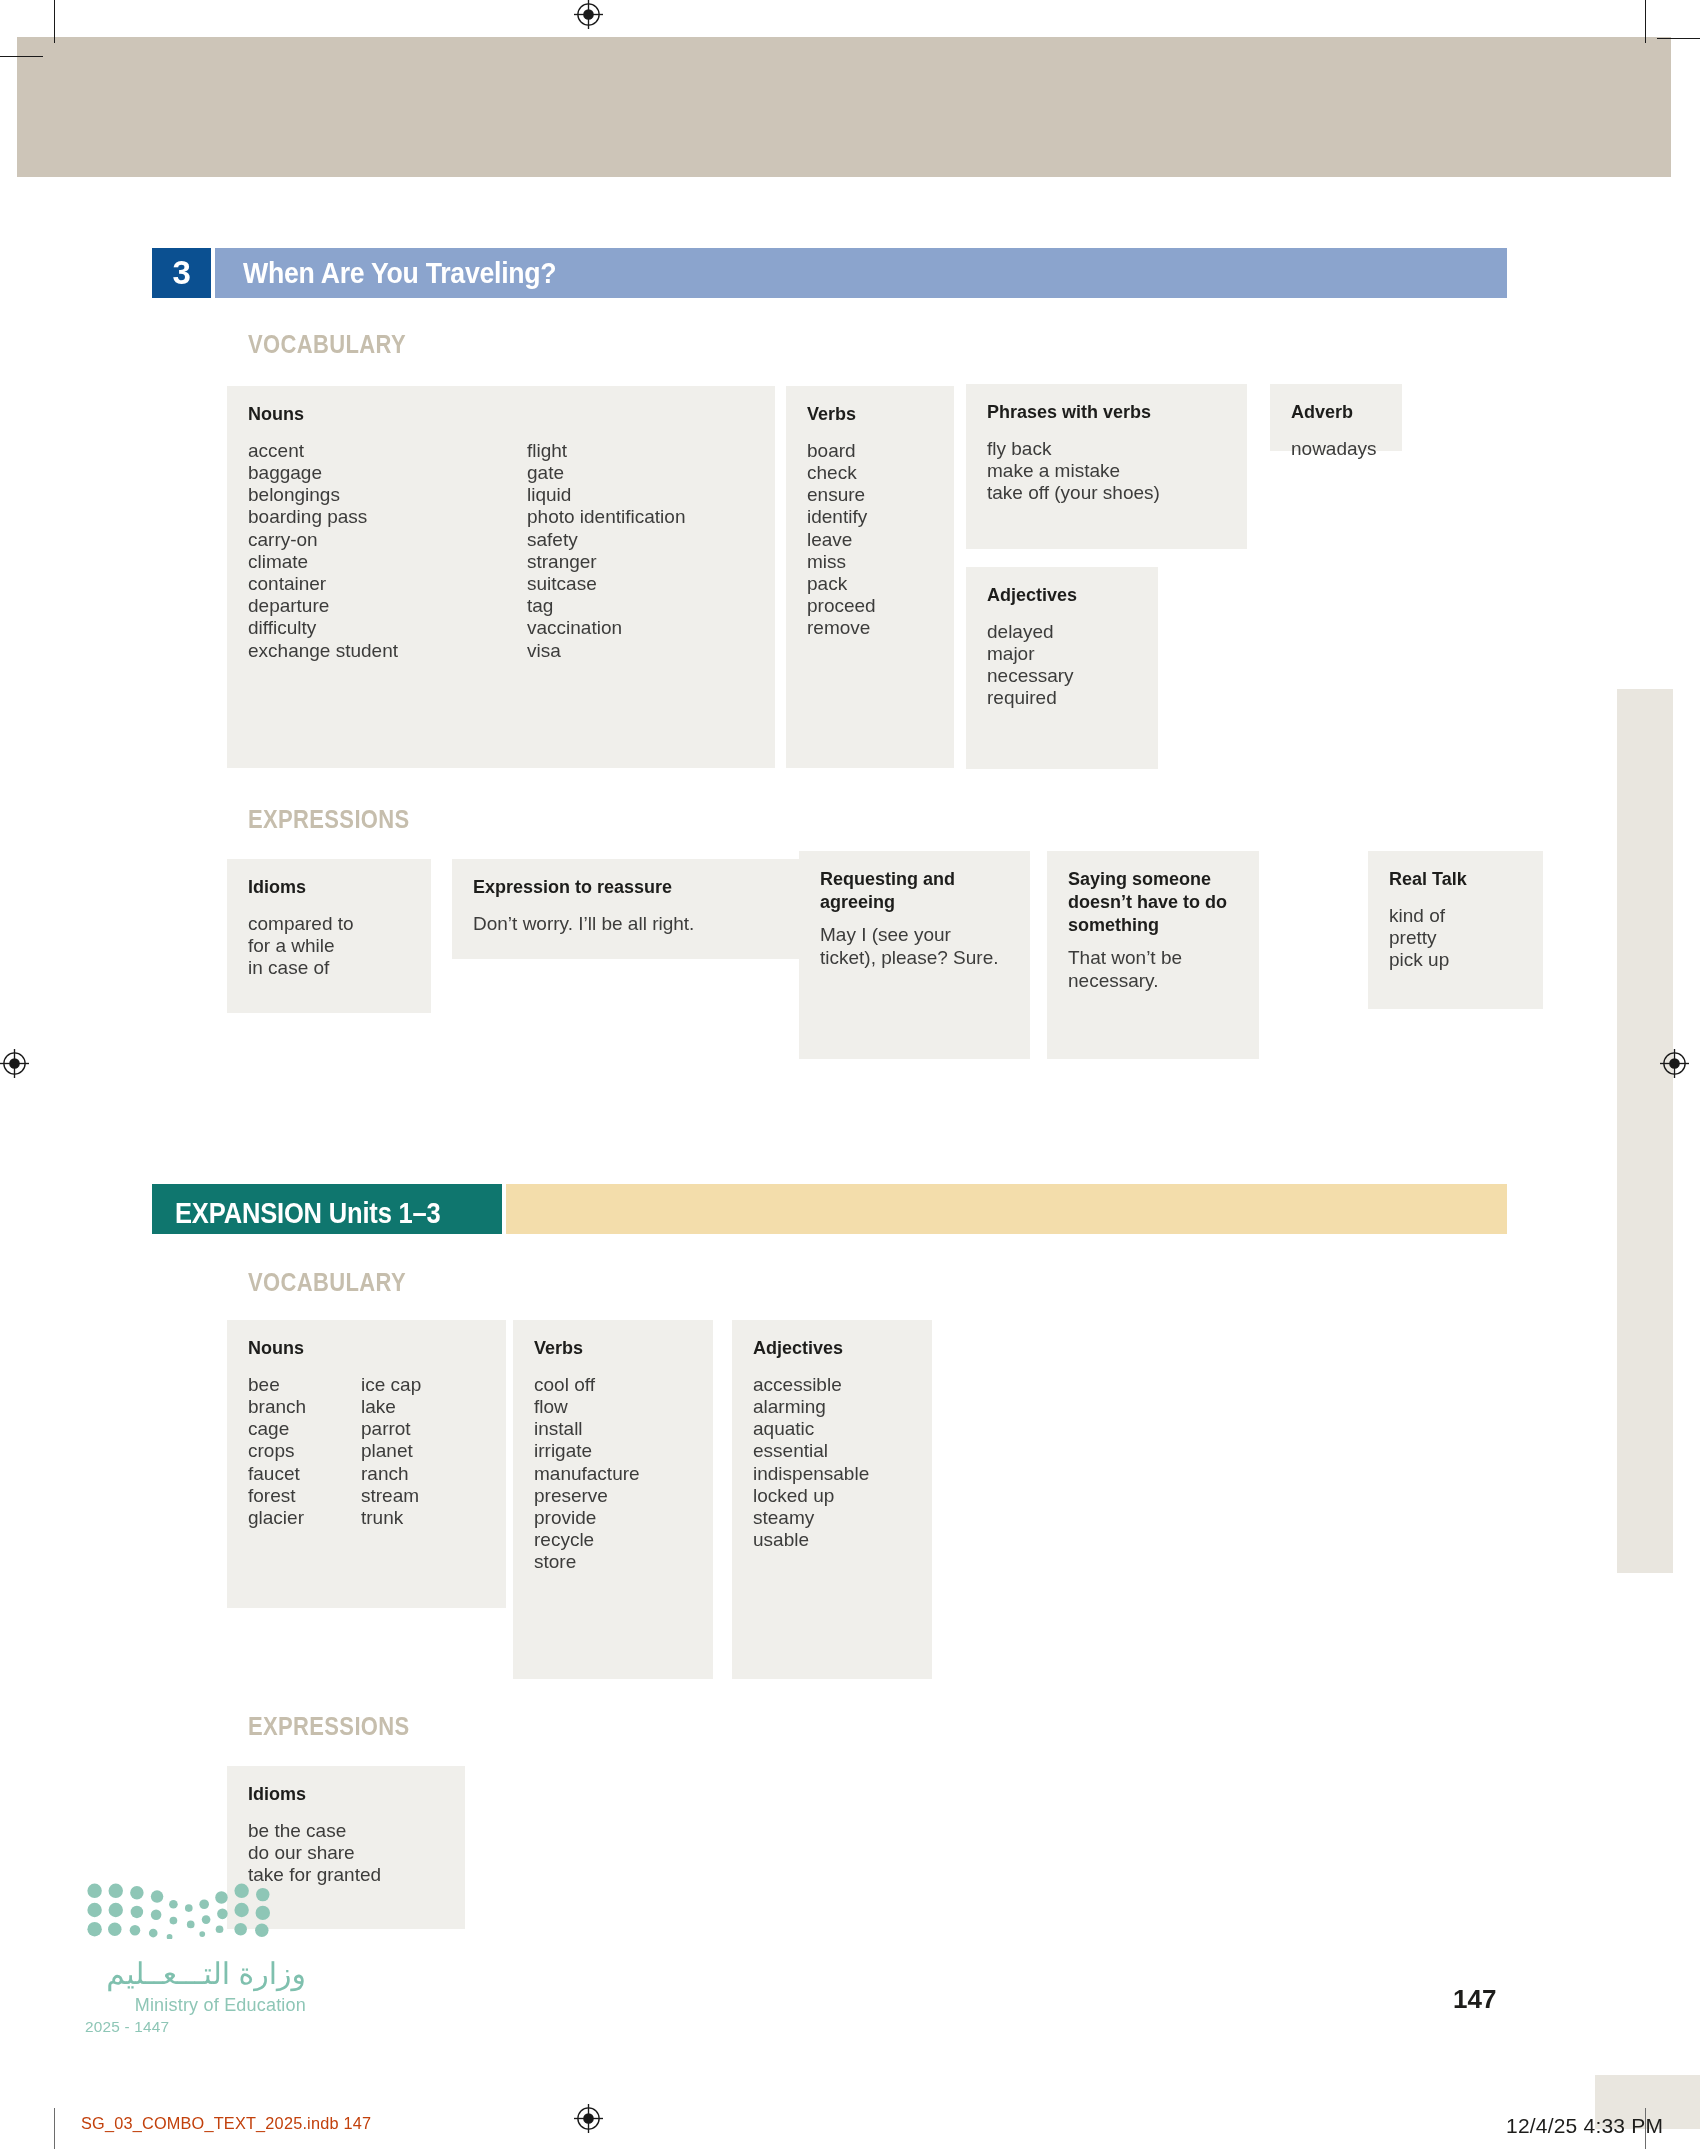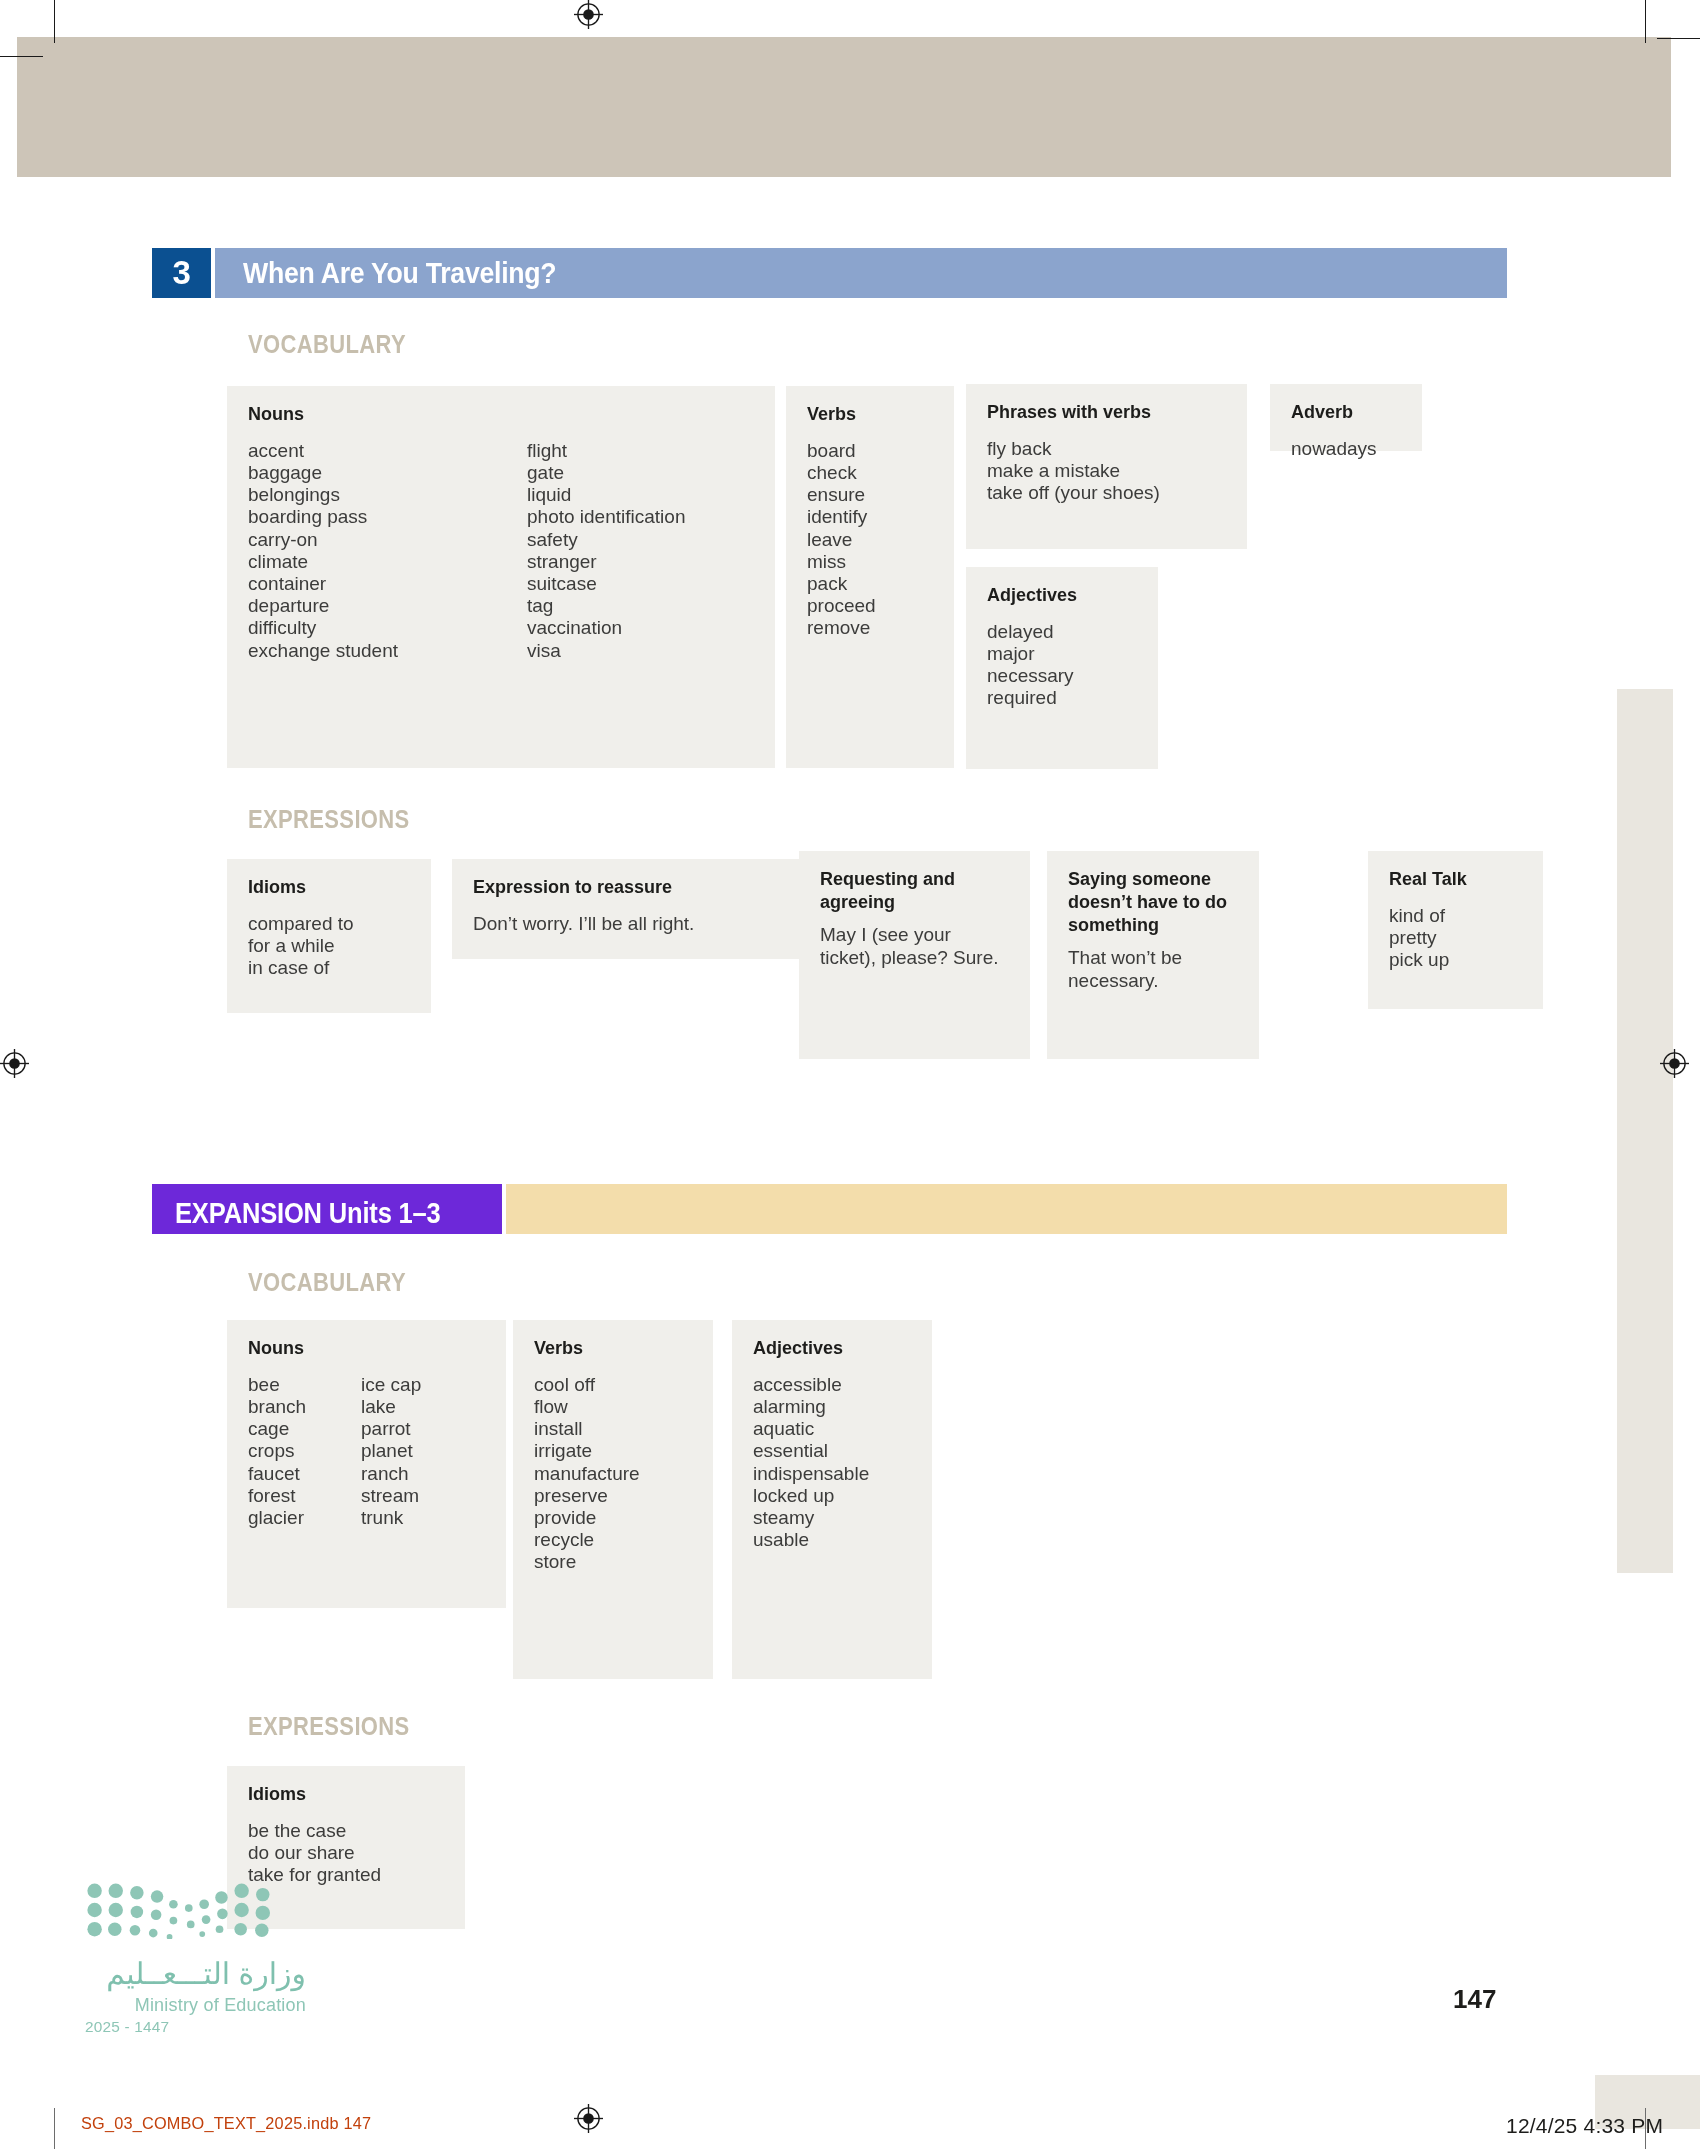--- a/index.html
+++ b/index.html
@@ -139,21 +139,21 @@
   .expansion-banner {
     position: absolute;
     left: 152px;
     top: 1184px;
     width: 1355px;
     height: 50px;
     display: flex;
     align-items: stretch;
   }
   .expansion-label {
-    background: #6d28d9;
+    background: #0f766e;
     color: #ffffff;
     display: flex;
     align-items: center;
     padding: 9px 25px 0 23px;
     font-size: 29px;
     font-weight: bold;
     letter-spacing: -0.2px;
   }
   .expansion-label span { transform: scaleX(0.88); transform-origin: left center; display:inline-block; }
   .expansion-fill {
@@ -355,21 +355,21 @@
 <div class="box" style="left:966px; top:567px; width:192px; height:202px;">
   <div class="box-title">Adjectives</div>
   <div class="word-col">
     <div class="word">delayed</div>
     <div class="word">major</div>
     <div class="word">necessary</div>
     <div class="word">required</div>
   </div>
 </div>
 
-<div class="box" style="left:1270px; top:384px; width:152px; height:67px;">
+<div class="box" style="left:1270px; top:384px; width:132px; height:67px;">
   <div class="box-title">Adverb</div>
   <div class="word-col">
     <div class="word">nowadays</div>
   </div>
 </div>
 
 <div class="section-head" style="left:248px; top:805px;">EXPRESSIONS</div>
 
 <div class="box" style="left:227px; top:859px; width:204px; height:154px;">
   <div class="box-title">Idioms</div>

